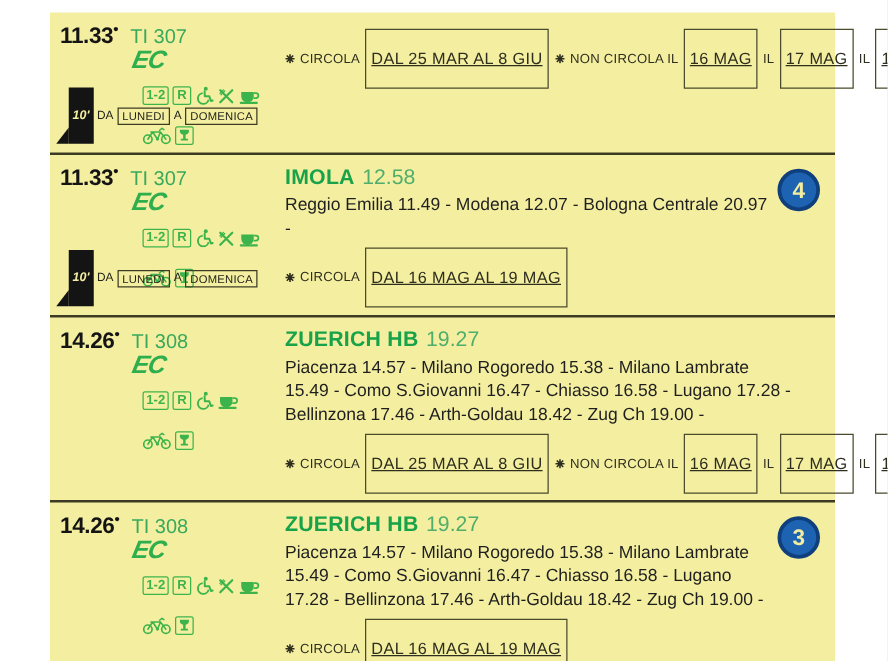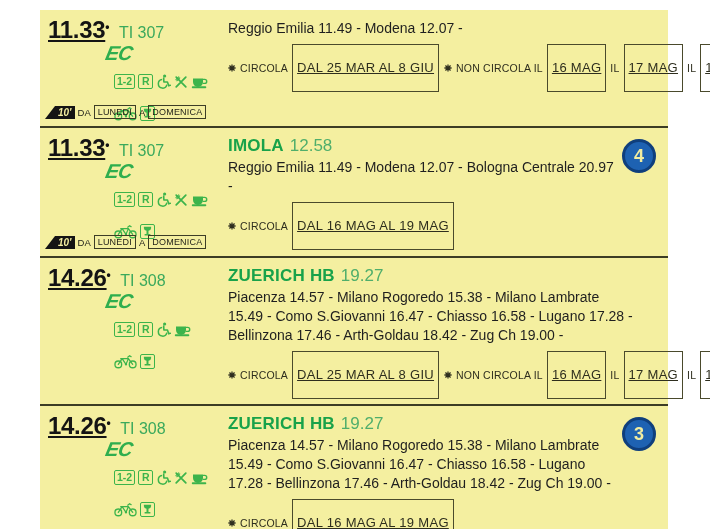--- a/index.html
+++ b/index.html
@@ -15,21 +15,21 @@
     padding:6px 4px 5px 8px;box-sizing:border-box;
   }
   .entry + .entry{border-top:2px solid #3c3c24;}
   .entry:nth-of-type(1){min-height:112px;}
   .entry:nth-of-type(2){min-height:130px;}
   .entry:nth-of-type(3){min-height:142px;}
   .entry:nth-of-type(4){min-height:118px;}
 
   
   .time-row{white-space:nowrap;}
-  .time{font-size:24px;font-weight:bold;color:#141414;letter-spacing:-0.3px;text-decoration:underline;}
+  .time{font-size:18px;font-weight:bold;color:#141414;letter-spacing:-0.3px;}
   .marker{font-size:12px;font-weight:bold;vertical-align:7px;color:#141414;}
   .train{font-size:16px;color:#3aa95c;margin-left:5px;}
   .brand{
     margin:-2px 0 0 58px;width:42px;color:#2fae4e;
     font-size:20px;font-weight:bold;font-style:italic;
     letter-spacing:-1px;transform:skewX(-12deg);
   }
   .amenities{margin:9px 0 0 66px;display:flex;flex-direction:column;gap:17px;}
   .arow{display:flex;align-items:center;gap:3px;}
   .abox{
@@ -41,21 +41,21 @@
   .aicon{display:inline-flex;align-items:center;}
 
   .delay-note{
     position:absolute;left:5px;bottom:7px;display:flex;align-items:center;
     gap:3px;font-size:9.5px;color:#23231a;white-space:nowrap;
   }
   .flag{display:flex;align-items:flex-end;}
   .flag-tri{width:0;height:0;border-bottom:13px solid #141414;border-left:10px solid transparent;}
   .flag-box{
     background:#141414;color:#f4efa0;font-weight:bold;font-style:italic;
-    font-size:10px;padding:0 3px;height:13px;line-height:13px;
+    font-size:10px;padding:16px 3px;height:13px;line-height:13px;
   }
   .dn-box{
     border:1.3px solid #3d3d26;padding:0 3px;height:12px;line-height:12px;
     font-size:9px;color:#23231a;letter-spacing:0.2px;
   }
 
   
   .right{padding-top:1px;}
   .dest-line{margin-top:1px;white-space:nowrap;}
   .dest{color:#18a24a;font-weight:bold;font-size:17px;letter-spacing:0.2px;}
@@ -126,21 +126,20 @@
           <span class="flag-tri"></span>
           <span class="flag-box">10'</span>
         </span>
         <span class="dn-text">DA</span>
         <span class="dn-box">LUNEDI</span>
         <span class="dn-text">A</span>
         <span class="dn-box">DOMENICA</span>
       </div>
     </div>
     <div class="right">
-      <div class="route">Reggio Emilia 11.49 - Modena 12.07 -</div>
       <div class="notes">
           <div class="note-line">
             <svg width="8" height="8" viewBox="0 0 10 10">
               <path d="M5 0.5 V9.5 M0.5 5 H9.5 M1.8 1.8 L8.2 8.2 M8.2 1.8 L1.8 8.2" stroke="#2e2e1e" stroke-width="1.6"></path>
             </svg>
             <span class="note-text">CIRCOLA</span>
             <span class="note-box">DAL 25 MAR AL 8 GIU</span>
           </div>
           <div class="note-line">
             <svg width="8" height="8" viewBox="0 0 10 10">

